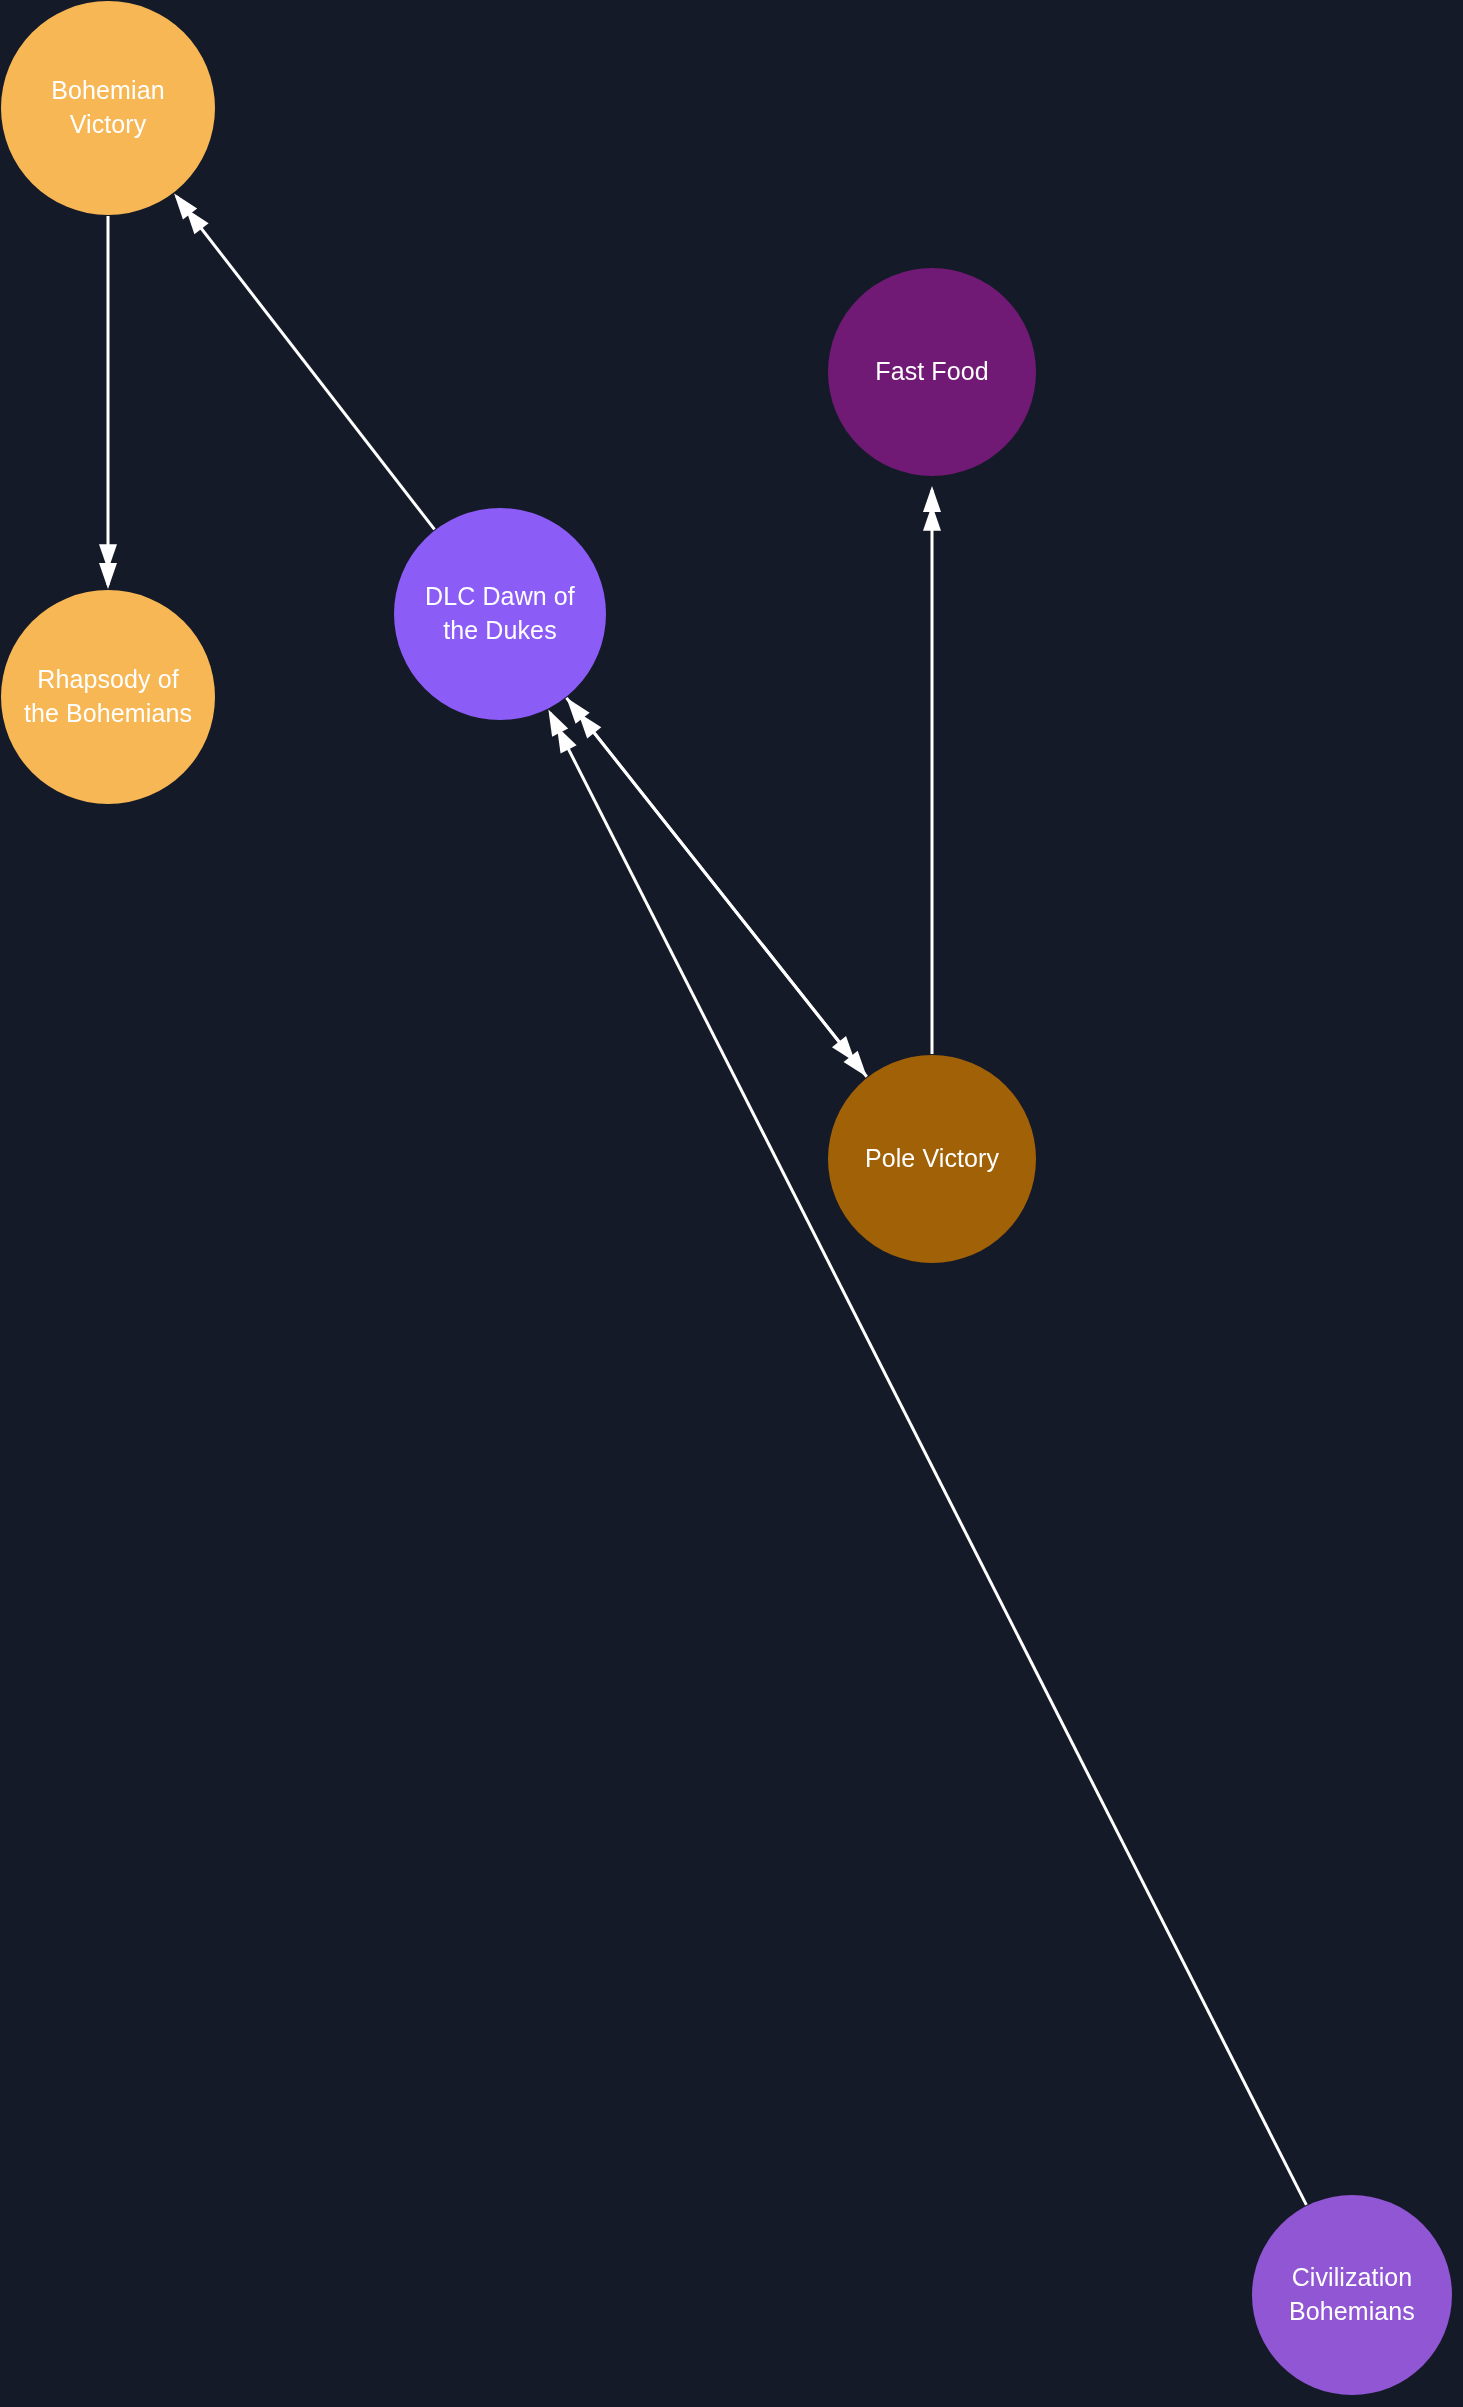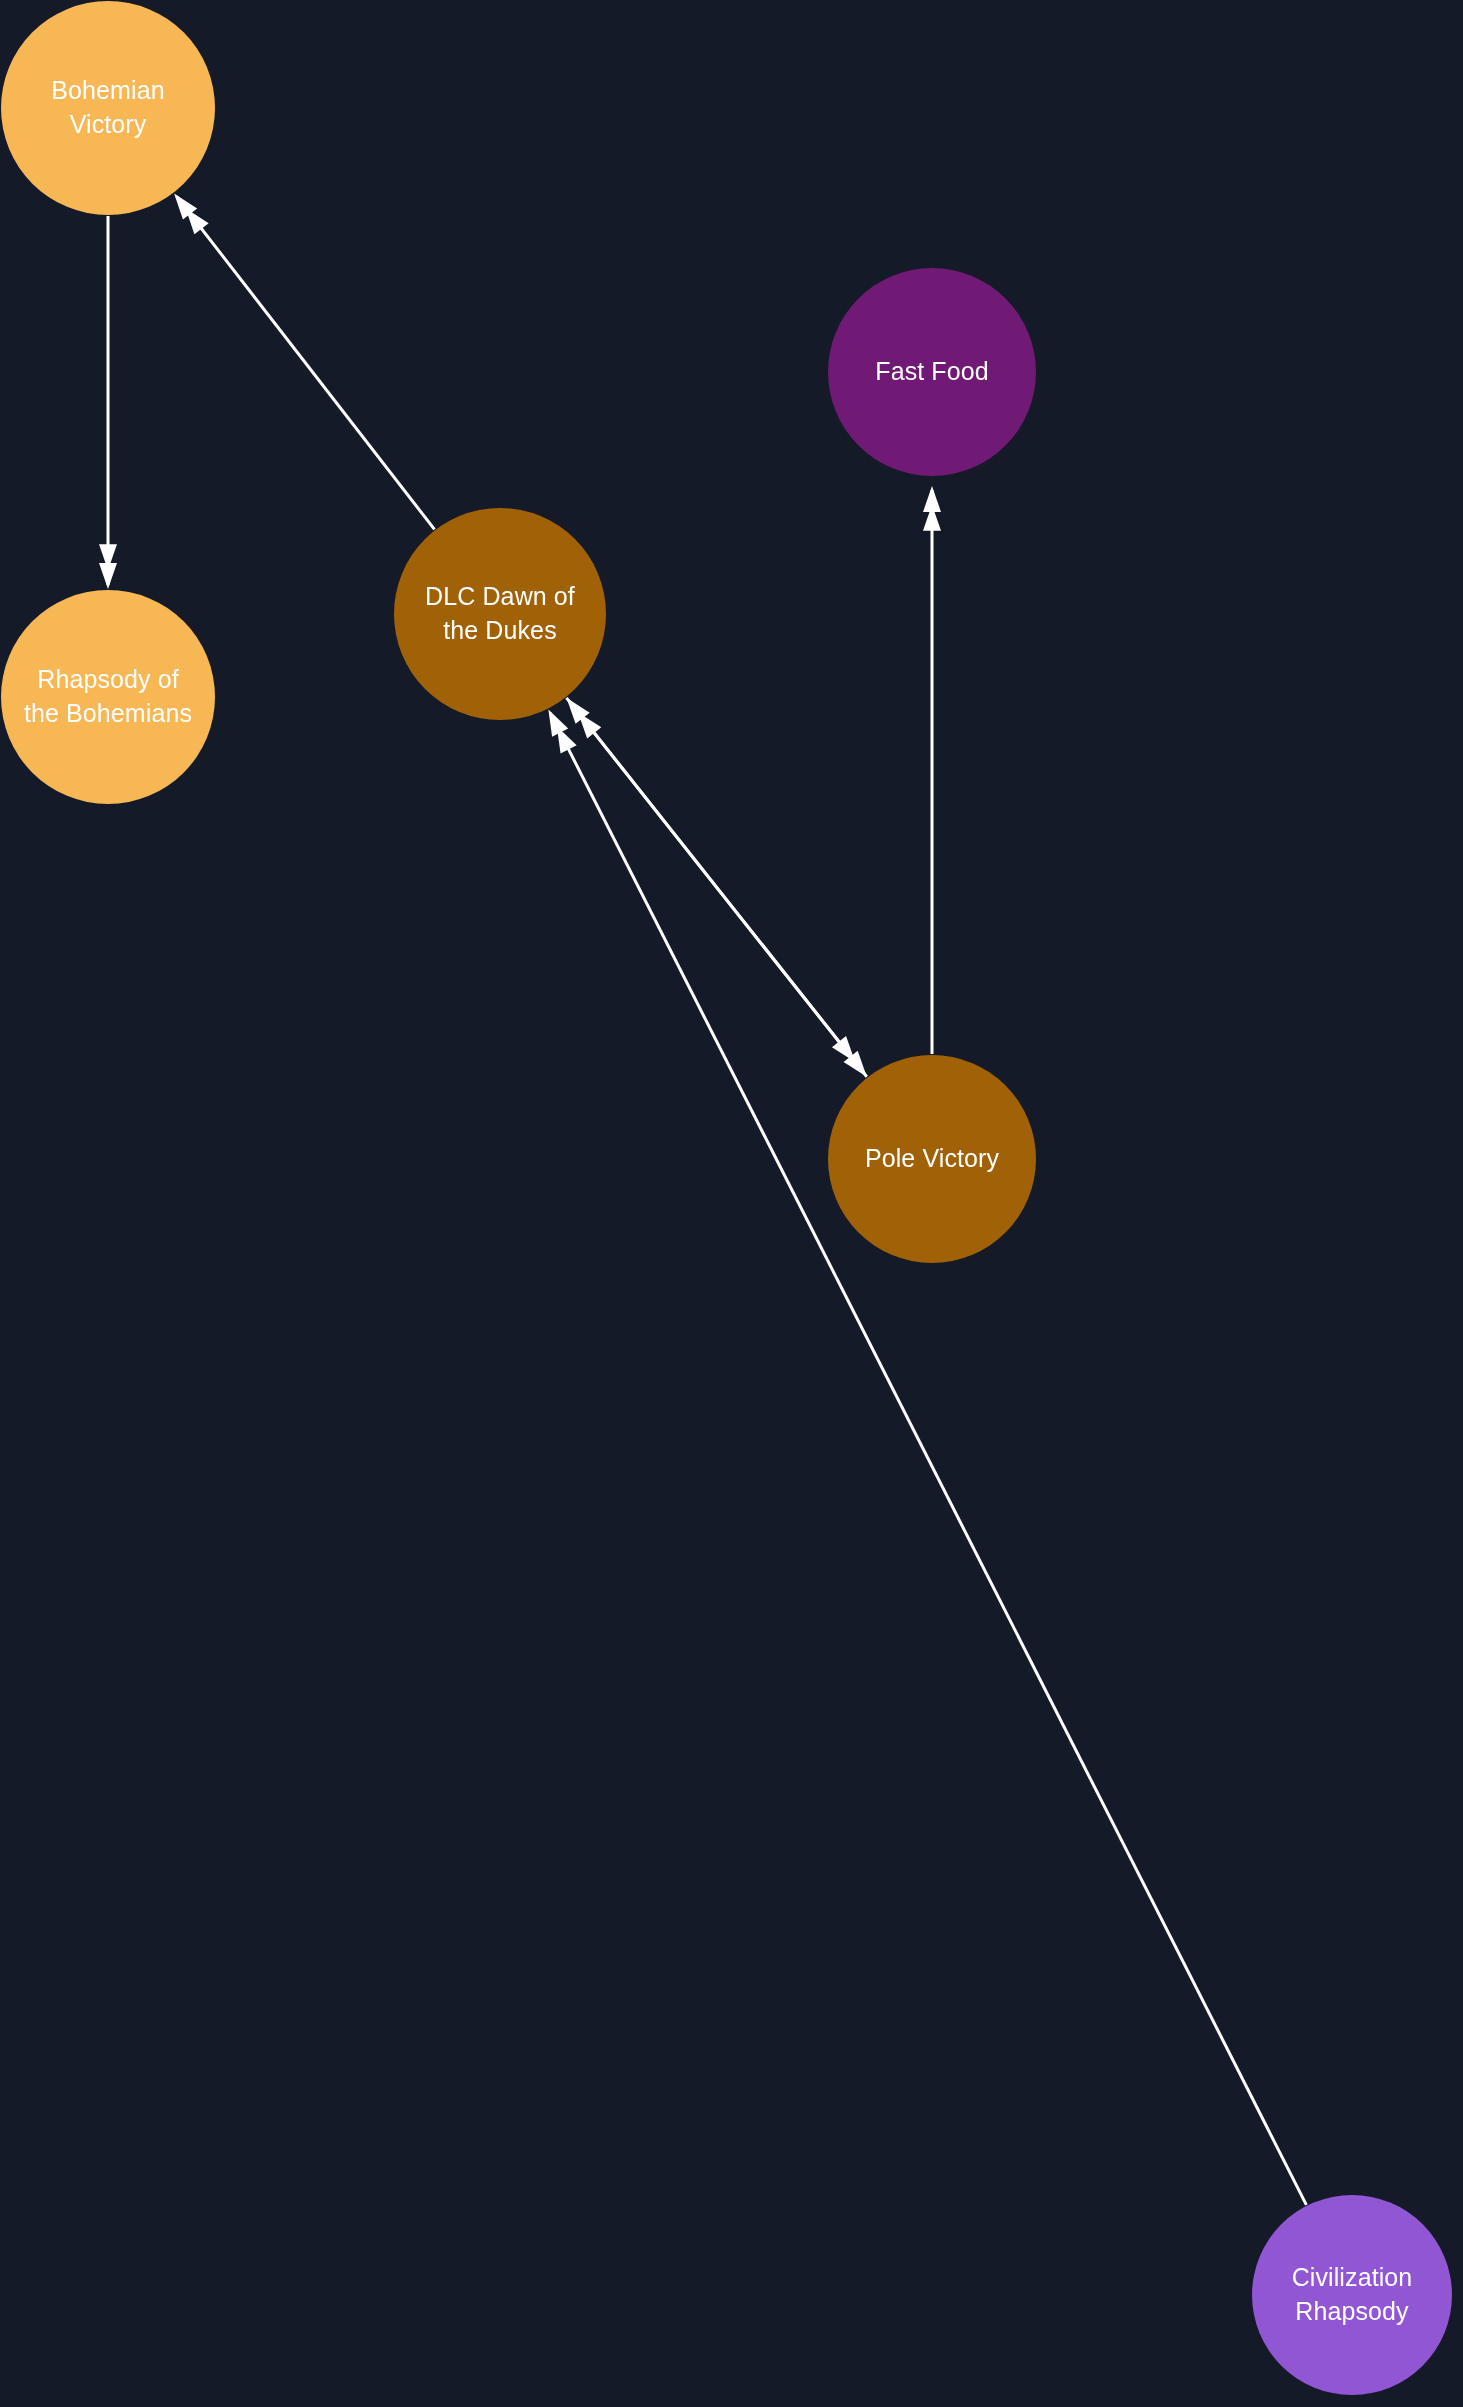--- a/index.html
+++ b/index.html
@@ -80,28 +80,28 @@
     </svg>
   <div id="node-layer">
       <div class="graph-node" style="left: 1px; top: 1px; width: 214px; height: 214px; background: rgb(247, 183, 85);">
         <span class="node-label">Bohemian
 Victory</span>
       </div>
       <div class="graph-node" style="left: 1px; top: 590px; width: 214px; height: 214px; background: rgb(247, 183, 85); justify-content: center;">
         <span class="node-label">Rhapsody of
 the Bohemians</span>
       </div>
-      <div class="graph-node" style="left: 394px; top: 508px; width: 212px; height: 212px; background: #a16207;">
+      <div class="graph-node" style="left: 394px; top: 508px; width: 212px; height: 212px; background: #8b5cf6;">
         <span class="node-label">DLC Dawn of
 the Dukes</span>
       </div>
       <div class="graph-node" style="left: 828px; top: 268px; width: 208px; height: 208px; background: #701a75;">
         <span class="node-label">Fast Food</span>
       </div>
       <div class="graph-node" style="left: 828px; top: 1055px; width: 208px; height: 208px; background: #a16207;">
         <span class="node-label">Pole Victory</span>
       </div>
       <div class="graph-node" style="left: 1252px; top: 2195px; width: 200px; height: 200px; background: rgb(145, 86, 212);">
         <span class="node-label">Civilization
-Rhapsody</span>
+Bohemians</span>
       </div>
     </div>
 </div>
 
 </body></html>

